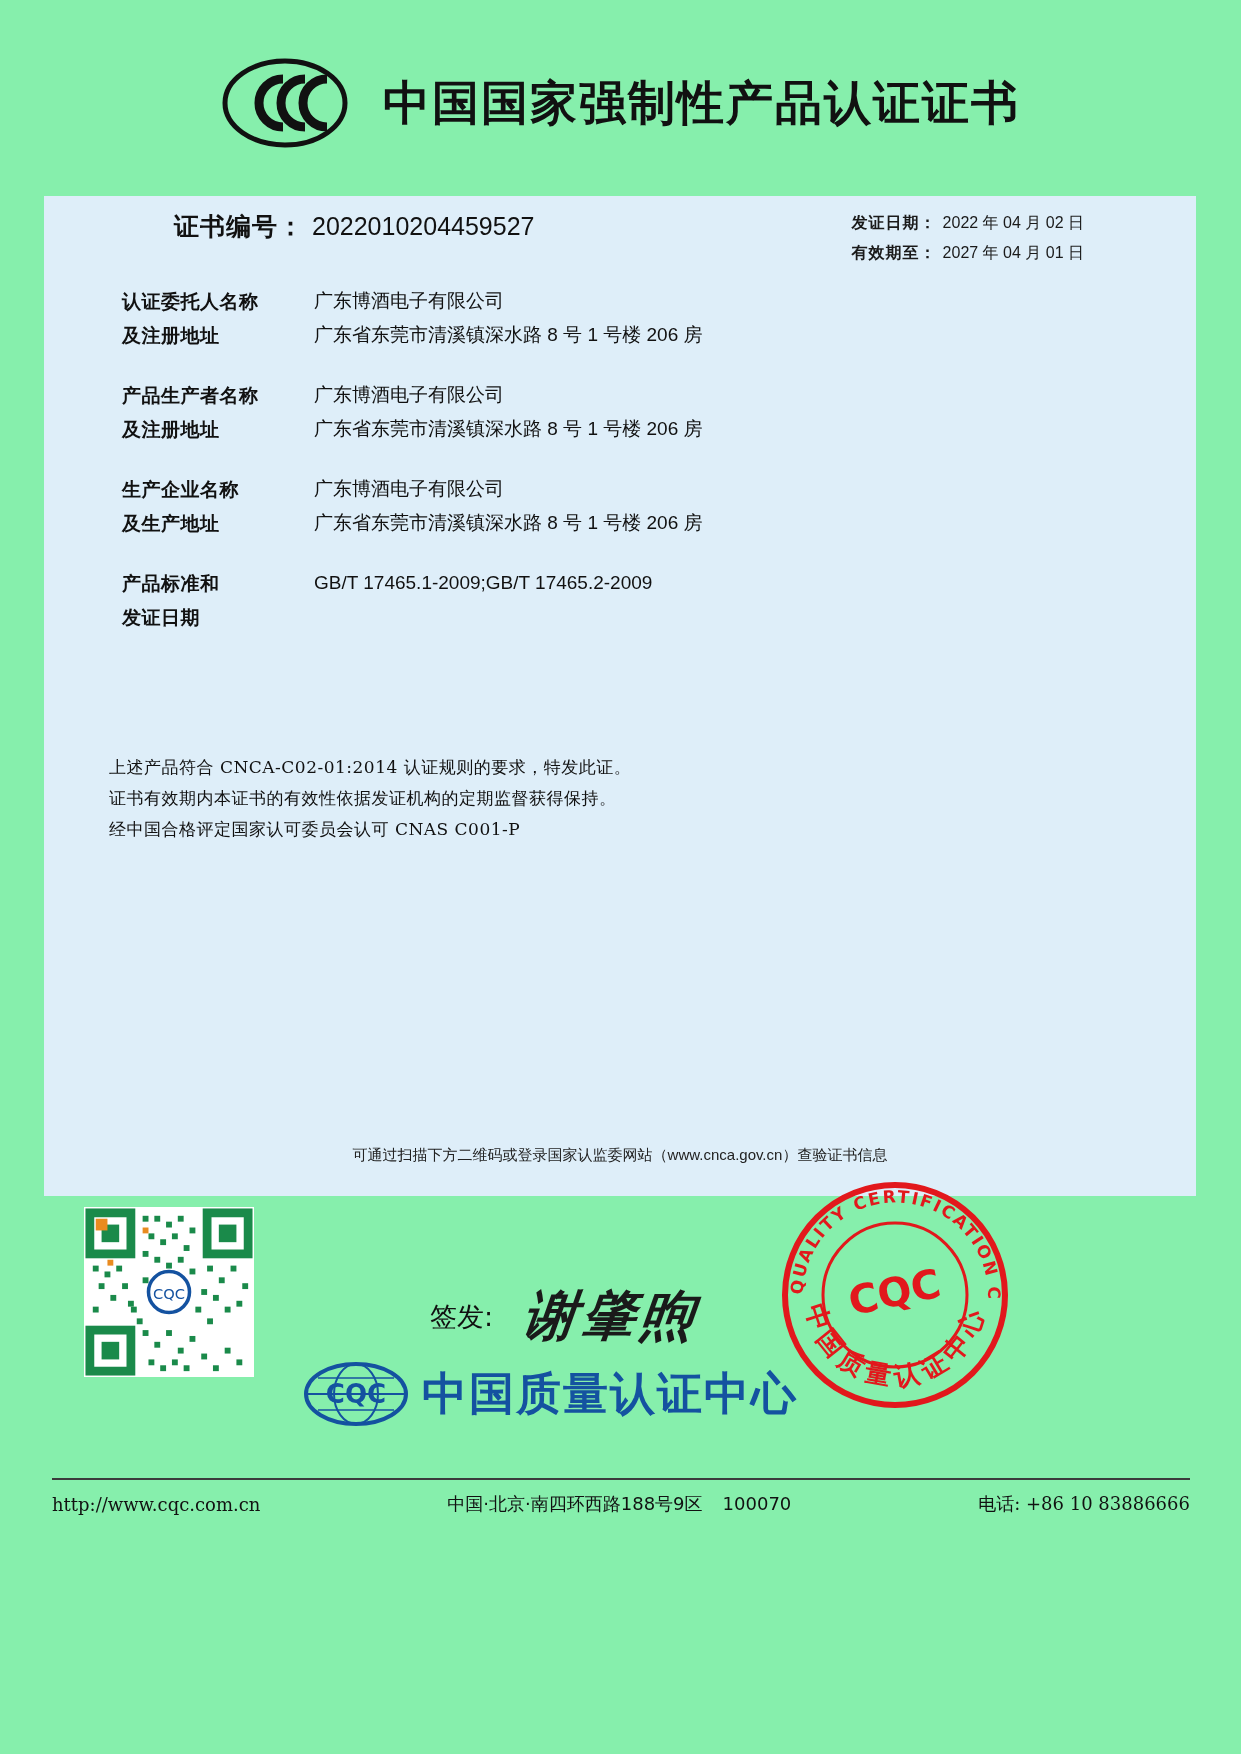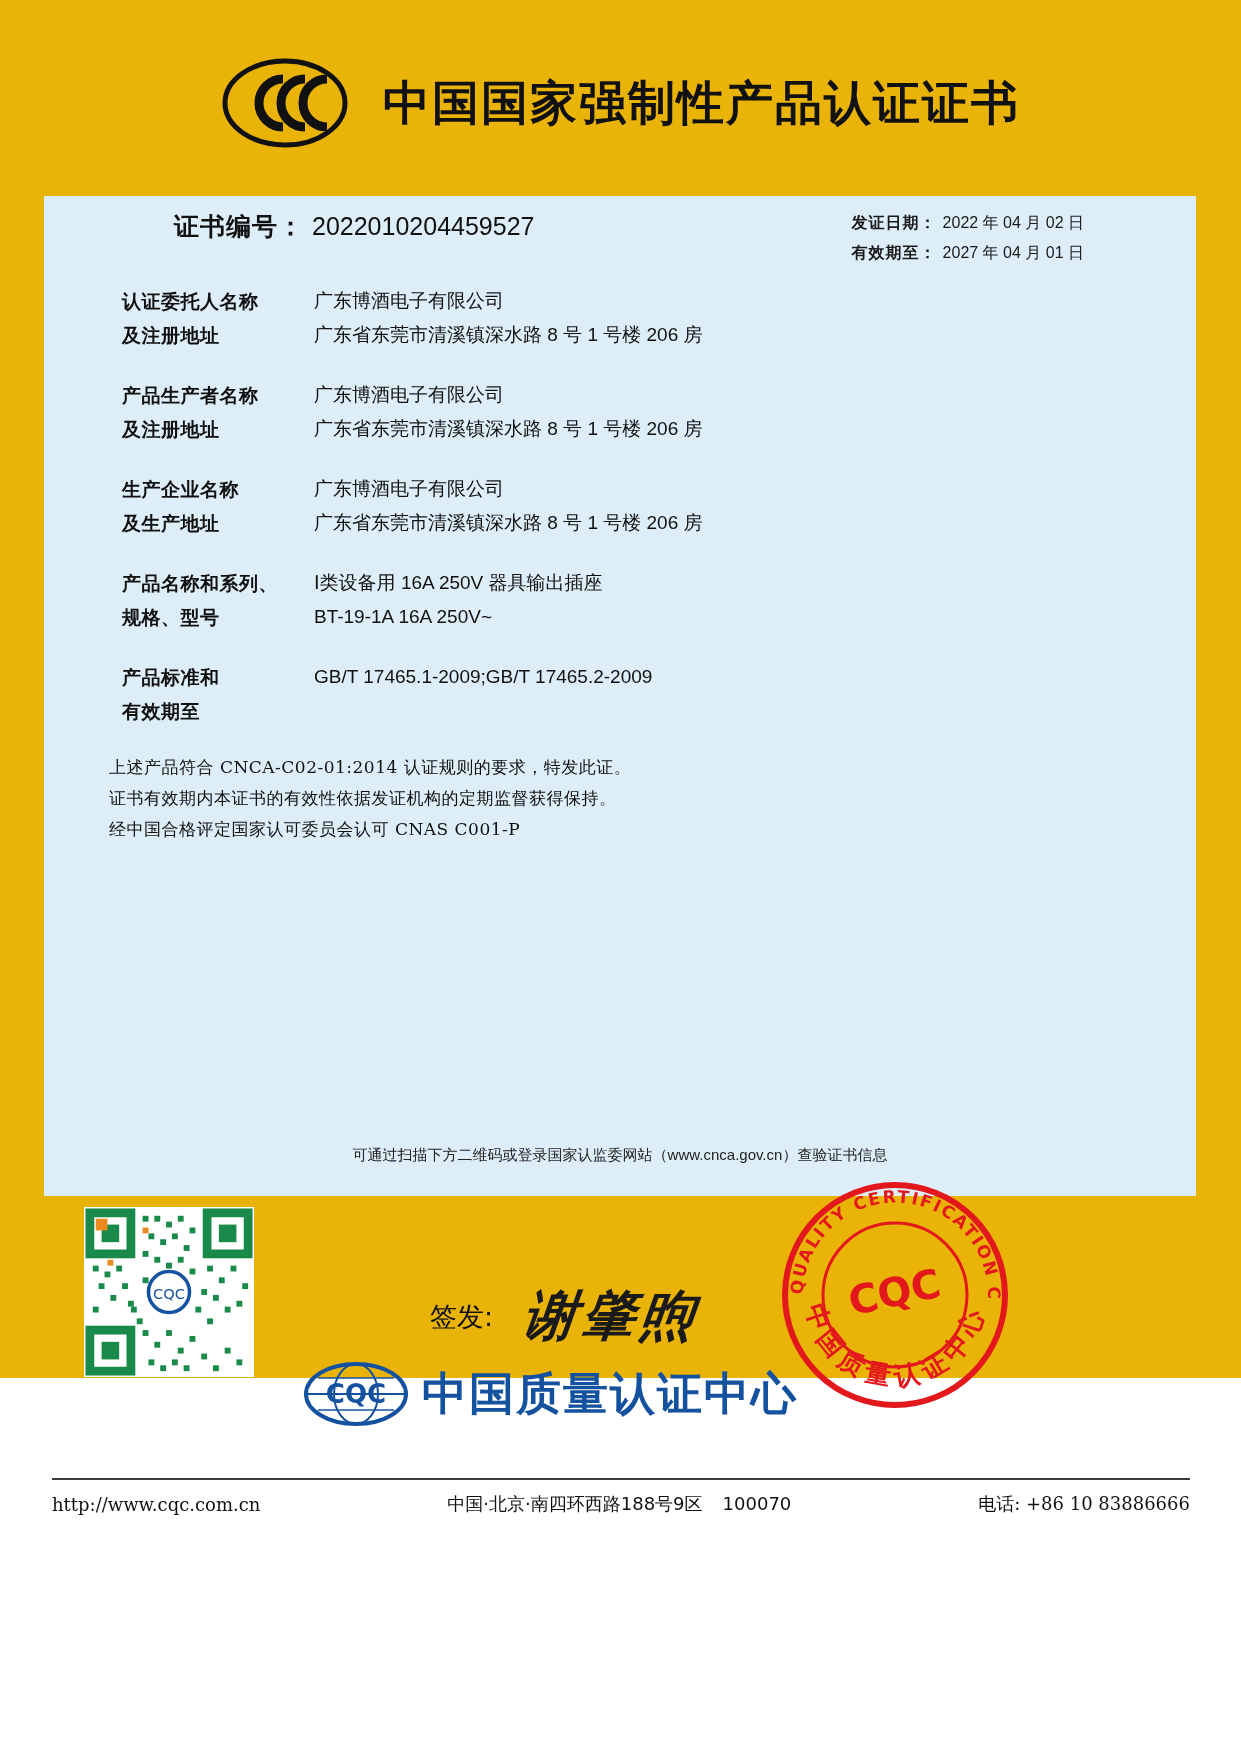--- a/index.html
+++ b/index.html
@@ -12,22 +12,22 @@
     background: #ffffff;
     font-family: "Liberation Sans", sans-serif;
     color: #1a1a1a;
     position: relative;
     overflow: hidden;
   }
 
   .page {
     position: relative;
     width: 1241px;
-    height: 1378px;
-    background: #eab308;
+    height: 1754px;
+    background: #86efac;
   }
 
   
   .header {
     position: absolute;
     left: 0;
     top: 48px;
     width: 1241px;
     height: 110px;
     display: flex;
@@ -297,35 +297,25 @@
         <div class="field-label">
           <div>生产企业名称</div>
           <div>及生产地址</div>
         </div>
         <div class="field-value">
           <div>广东博酒电子有限公司</div>
           <div>广东省东莞市清溪镇深水路 8 号 1 号楼 206 房</div>
         </div>
       </div>
 
-      <div class="field-row">
-        <div class="field-label">
-          <div>产品名称和系列、</div>
-          <div>规格、型号</div>
-        </div>
-        <div class="field-value">
-          <div>Ⅰ类设备用 16A 250V 器具输出插座</div>
-          <div>BT-19-1A 16A 250V~</div>
-        </div>
-      </div>
 
       <div class="field-row">
         <div class="field-label">
           <div>产品标准和</div>
-          <div>有效期至</div>
+          <div>发证日期</div>
         </div>
         <div class="field-value">
           <div>GB/T 17465.1-2009;GB/T 17465.2-2009</div>
         </div>
       </div>
 
     </div>
 
     <div class="statement">
       <div>上述产品符合 CNCA-C02-01:2014 认证规则的要求，特发此证。</div>

